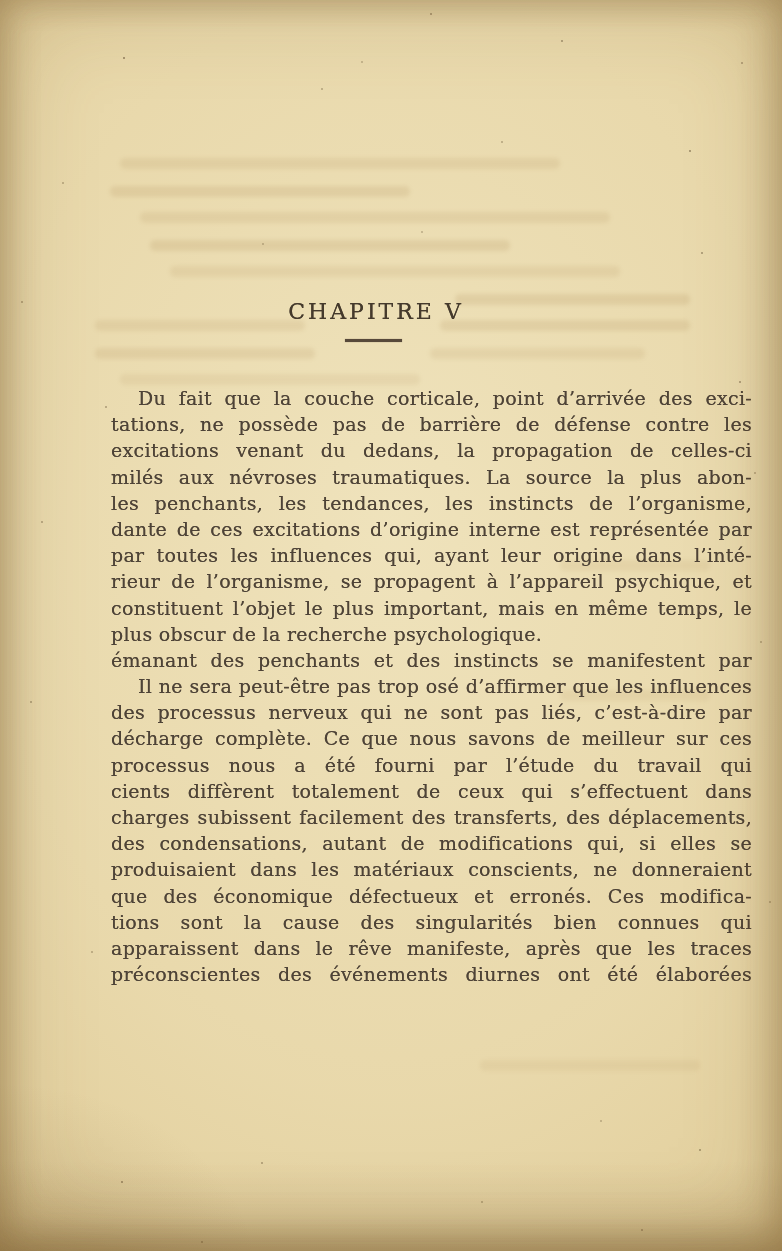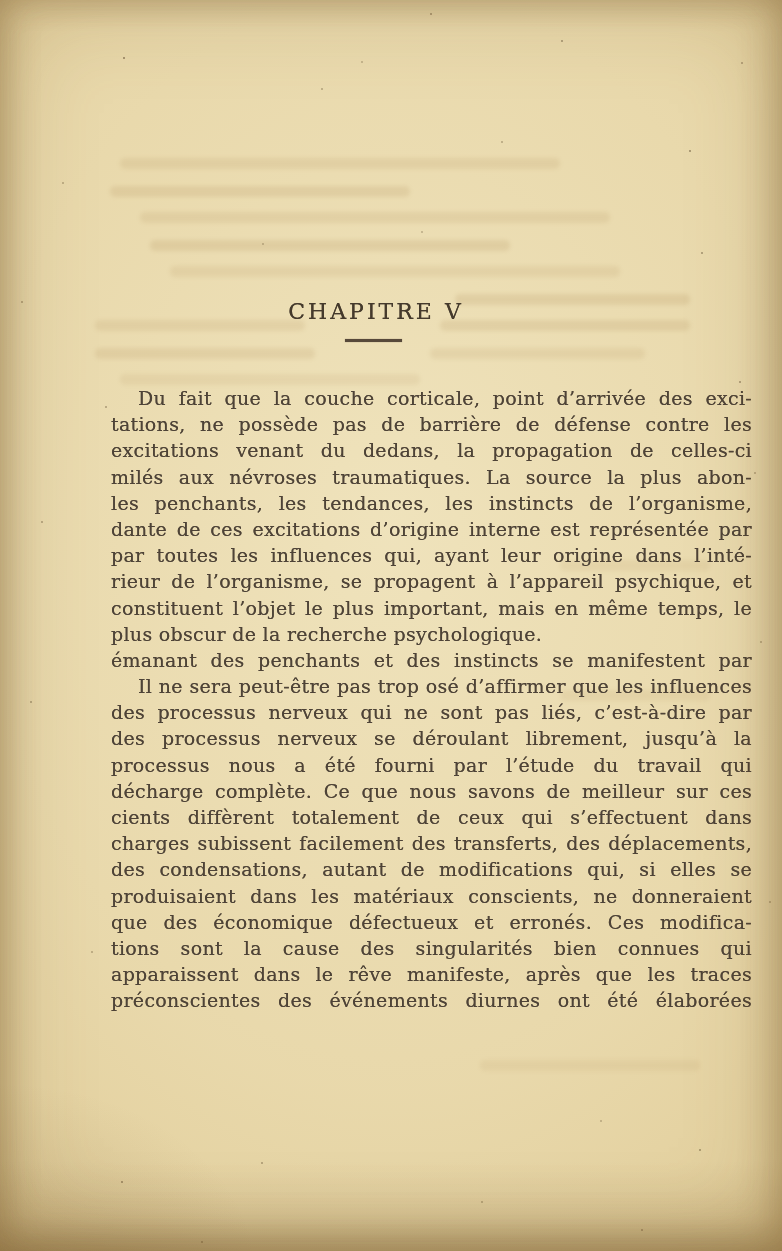--- a/index.html
+++ b/index.html
@@ -182,23 +182,22 @@
     <p class="line">les penchants, les tendances, les instincts de l’organisme,</p>
     <p class="line">dante de ces excitations d’origine interne est représentée par</p>
     <p class="line">par toutes les influences qui, ayant leur origine dans l’inté-</p>
     <p class="line">rieur de l’organisme, se propagent à l’appareil psychique, et</p>
     <p class="line">constituent l’objet le plus important, mais en même temps, le</p>
     <p class="line para-end">plus obscur de la recherche psychologique.</p>
 
     <p class="line">émanant des penchants et des instincts se manifestent par</p>
     <p class="line indent">Il ne sera peut-être pas trop osé d’affirmer que les influences</p>
     <p class="line">des processus nerveux qui ne sont pas liés, c’est-à-dire par</p>
-    <p class="line">des processus nerveux se déroulant librement, jusqu’à la</p>
+    <p class="line">décharge complète. Ce que nous savons de meilleur sur ces</p>
     <p class="line">processus nous a été fourni par l’étude du travail qui</p>
-    <p class="line">décharge complète. Ce que nous savons de meilleur sur ces</p>
     <p class="line">cients diffèrent totalement de ceux qui s’effectuent dans</p>
     <p class="line">charges subissent facilement des transferts, des déplacements,</p>
     <p class="line">des condensations, autant de modifications qui, si elles se</p>
     <p class="line">produisaient dans les matériaux conscients, ne donneraient</p>
     <p class="line">que des économique défectueux et erronés. Ces modifica-</p>
     <p class="line">tions sont la cause des singularités bien connues qui</p>
     <p class="line">apparaissent dans le rêve manifeste, après que les traces</p>
     <p class="line">préconscientes des événements diurnes ont été élaborées</p>
   </div>
 

